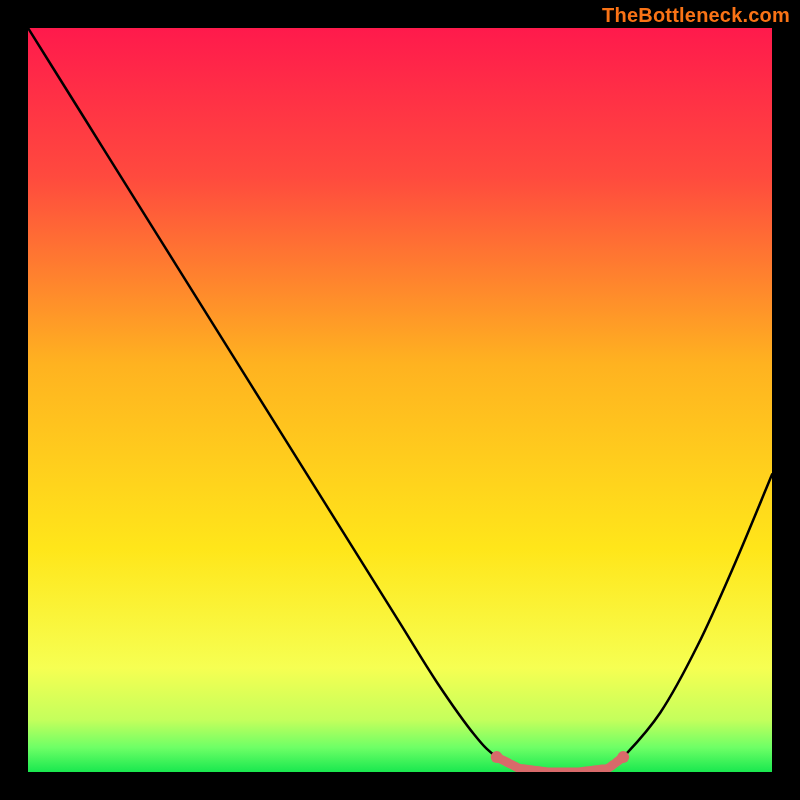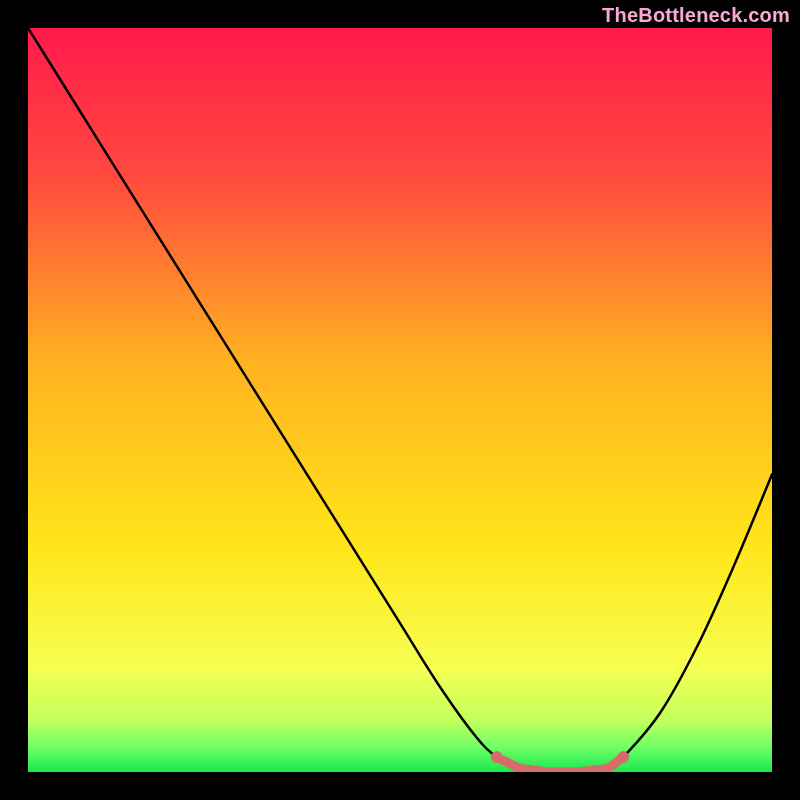--- a/index.html
+++ b/index.html
@@ -15,21 +15,21 @@
     width: 800px;
     height: 800px;
   }
   .watermark {
     position: absolute;
     top: 4px;
     right: 10px;
     font-family: Arial, Helvetica, sans-serif;
     font-size: 20px;
     font-weight: bold;
-    color: #f9a8d4;
+    color: #f97316;
     z-index: 3;
     pointer-events: none;
     letter-spacing: 0.2px;
   }
   .plot-outer {
     position: absolute;
     left: 28px;
     top: 28px;
     width: 744px;
     height: 744px;

